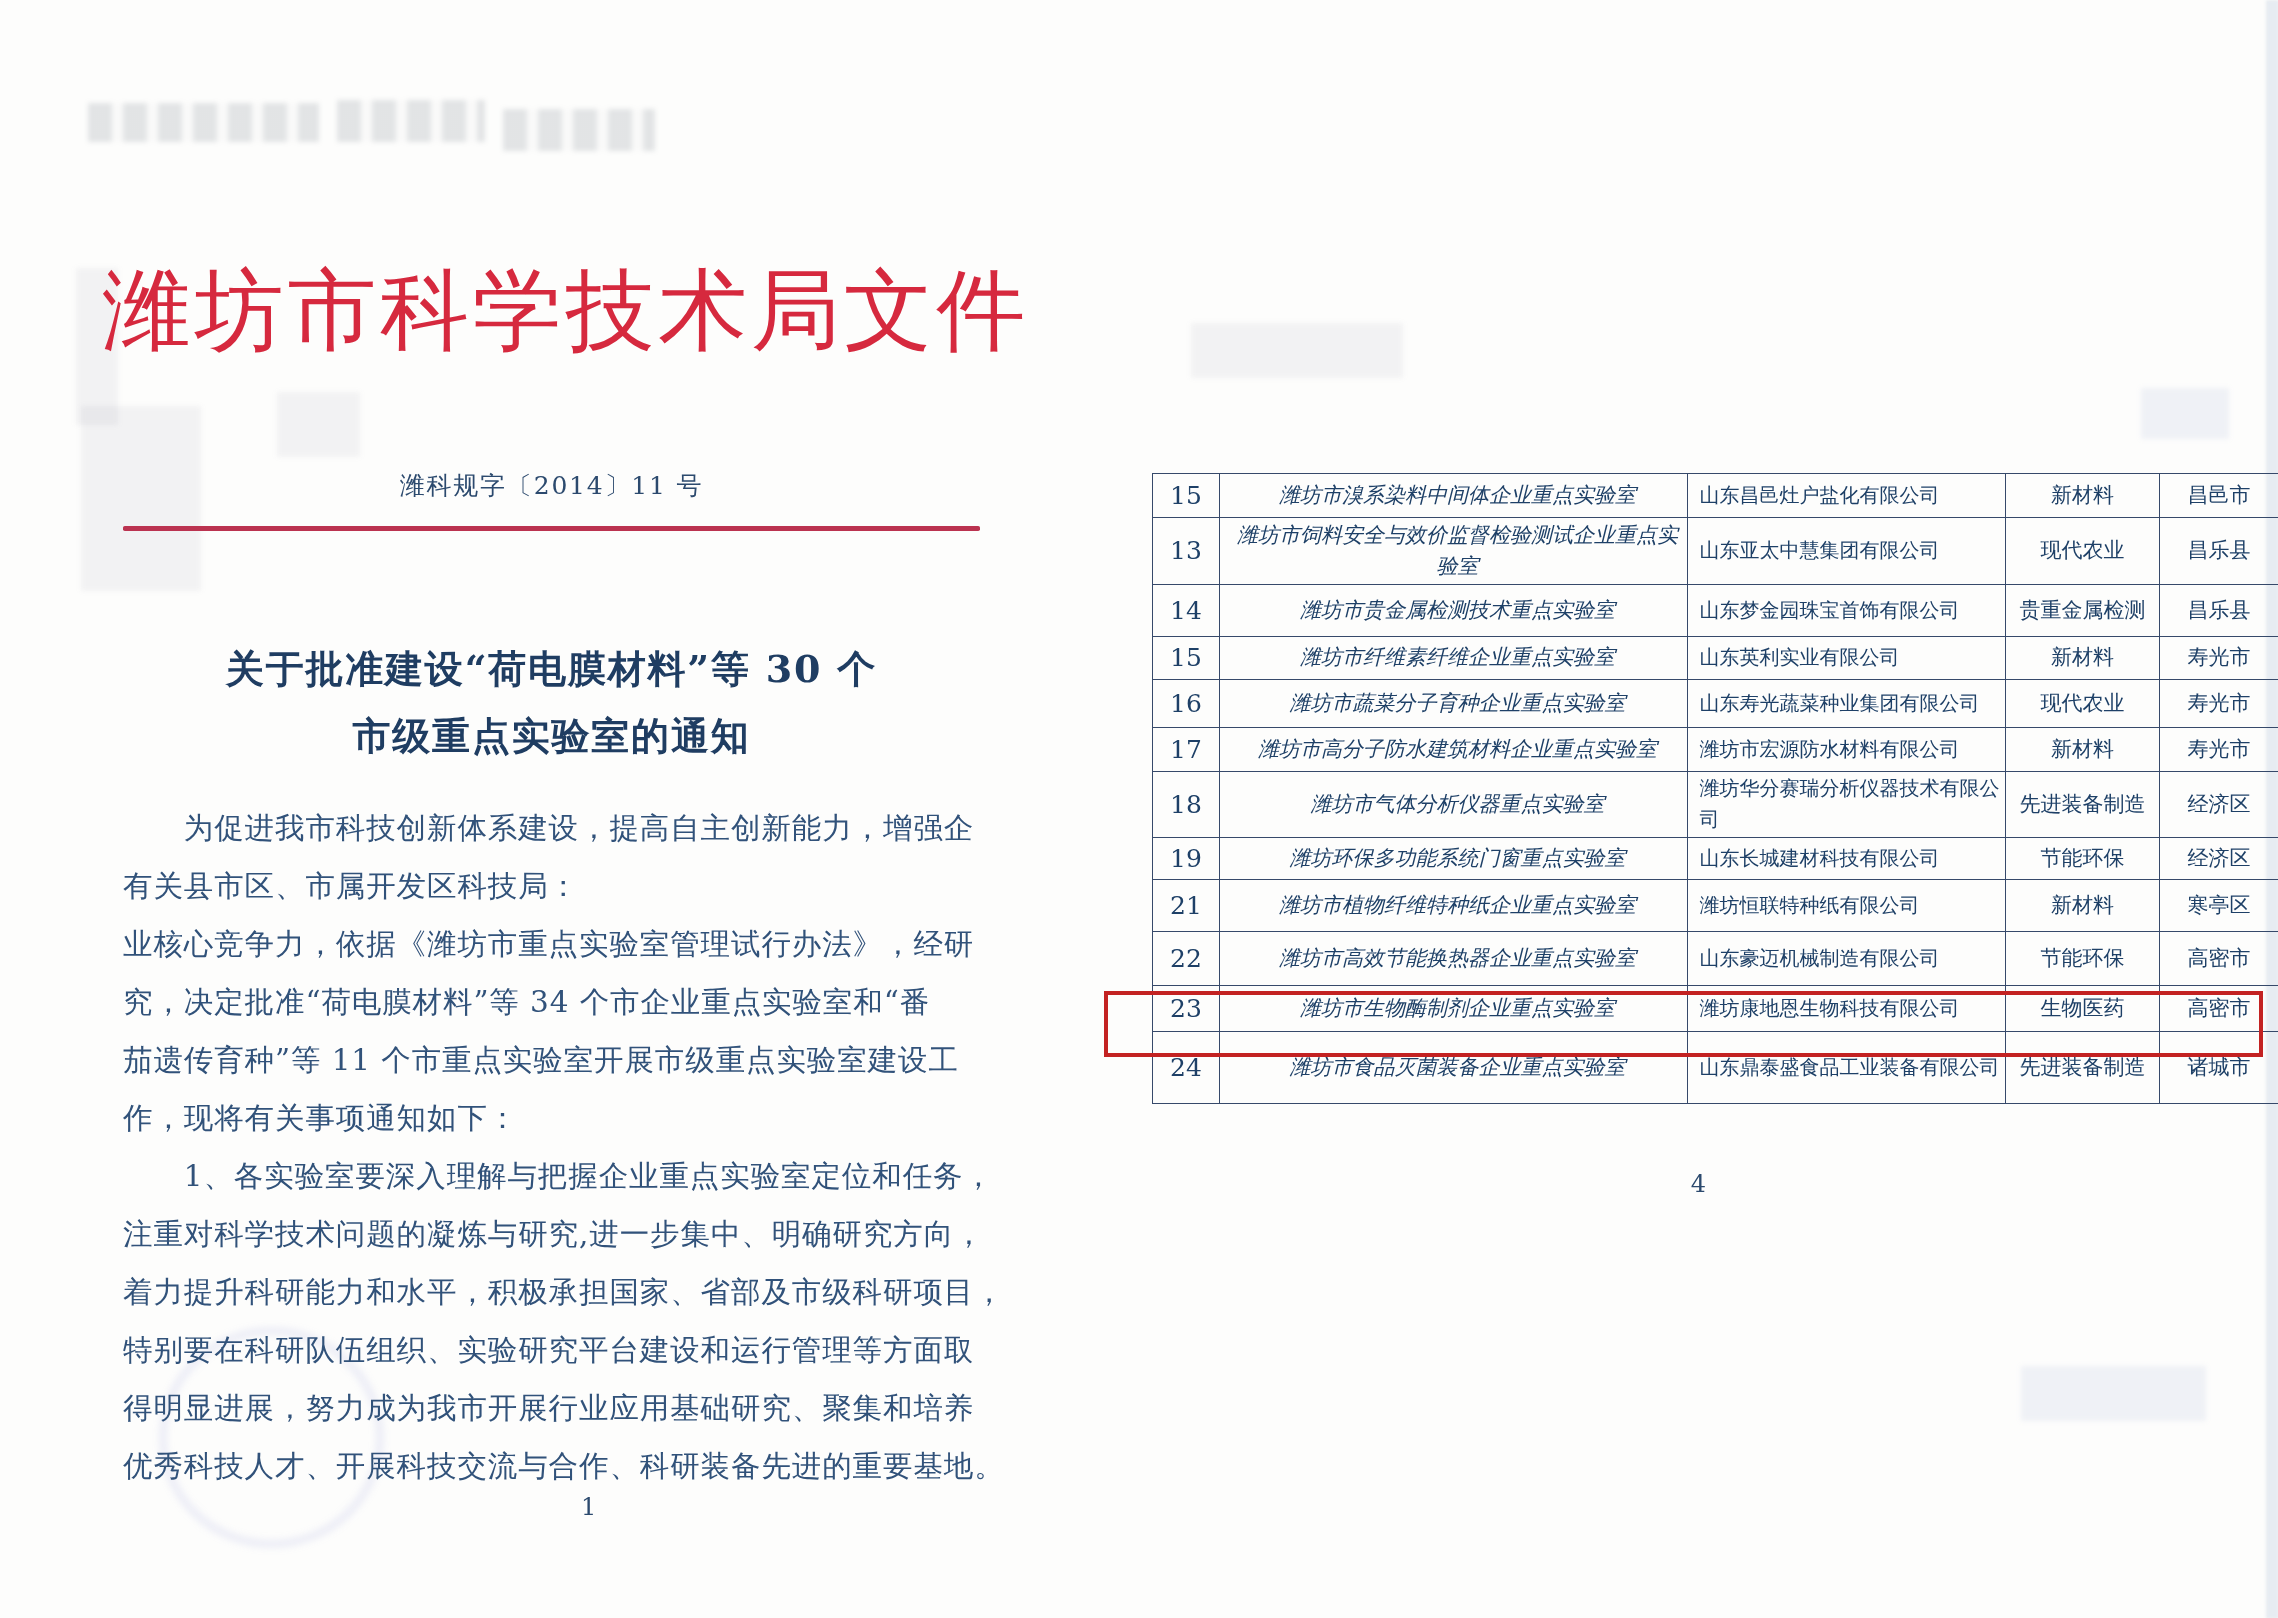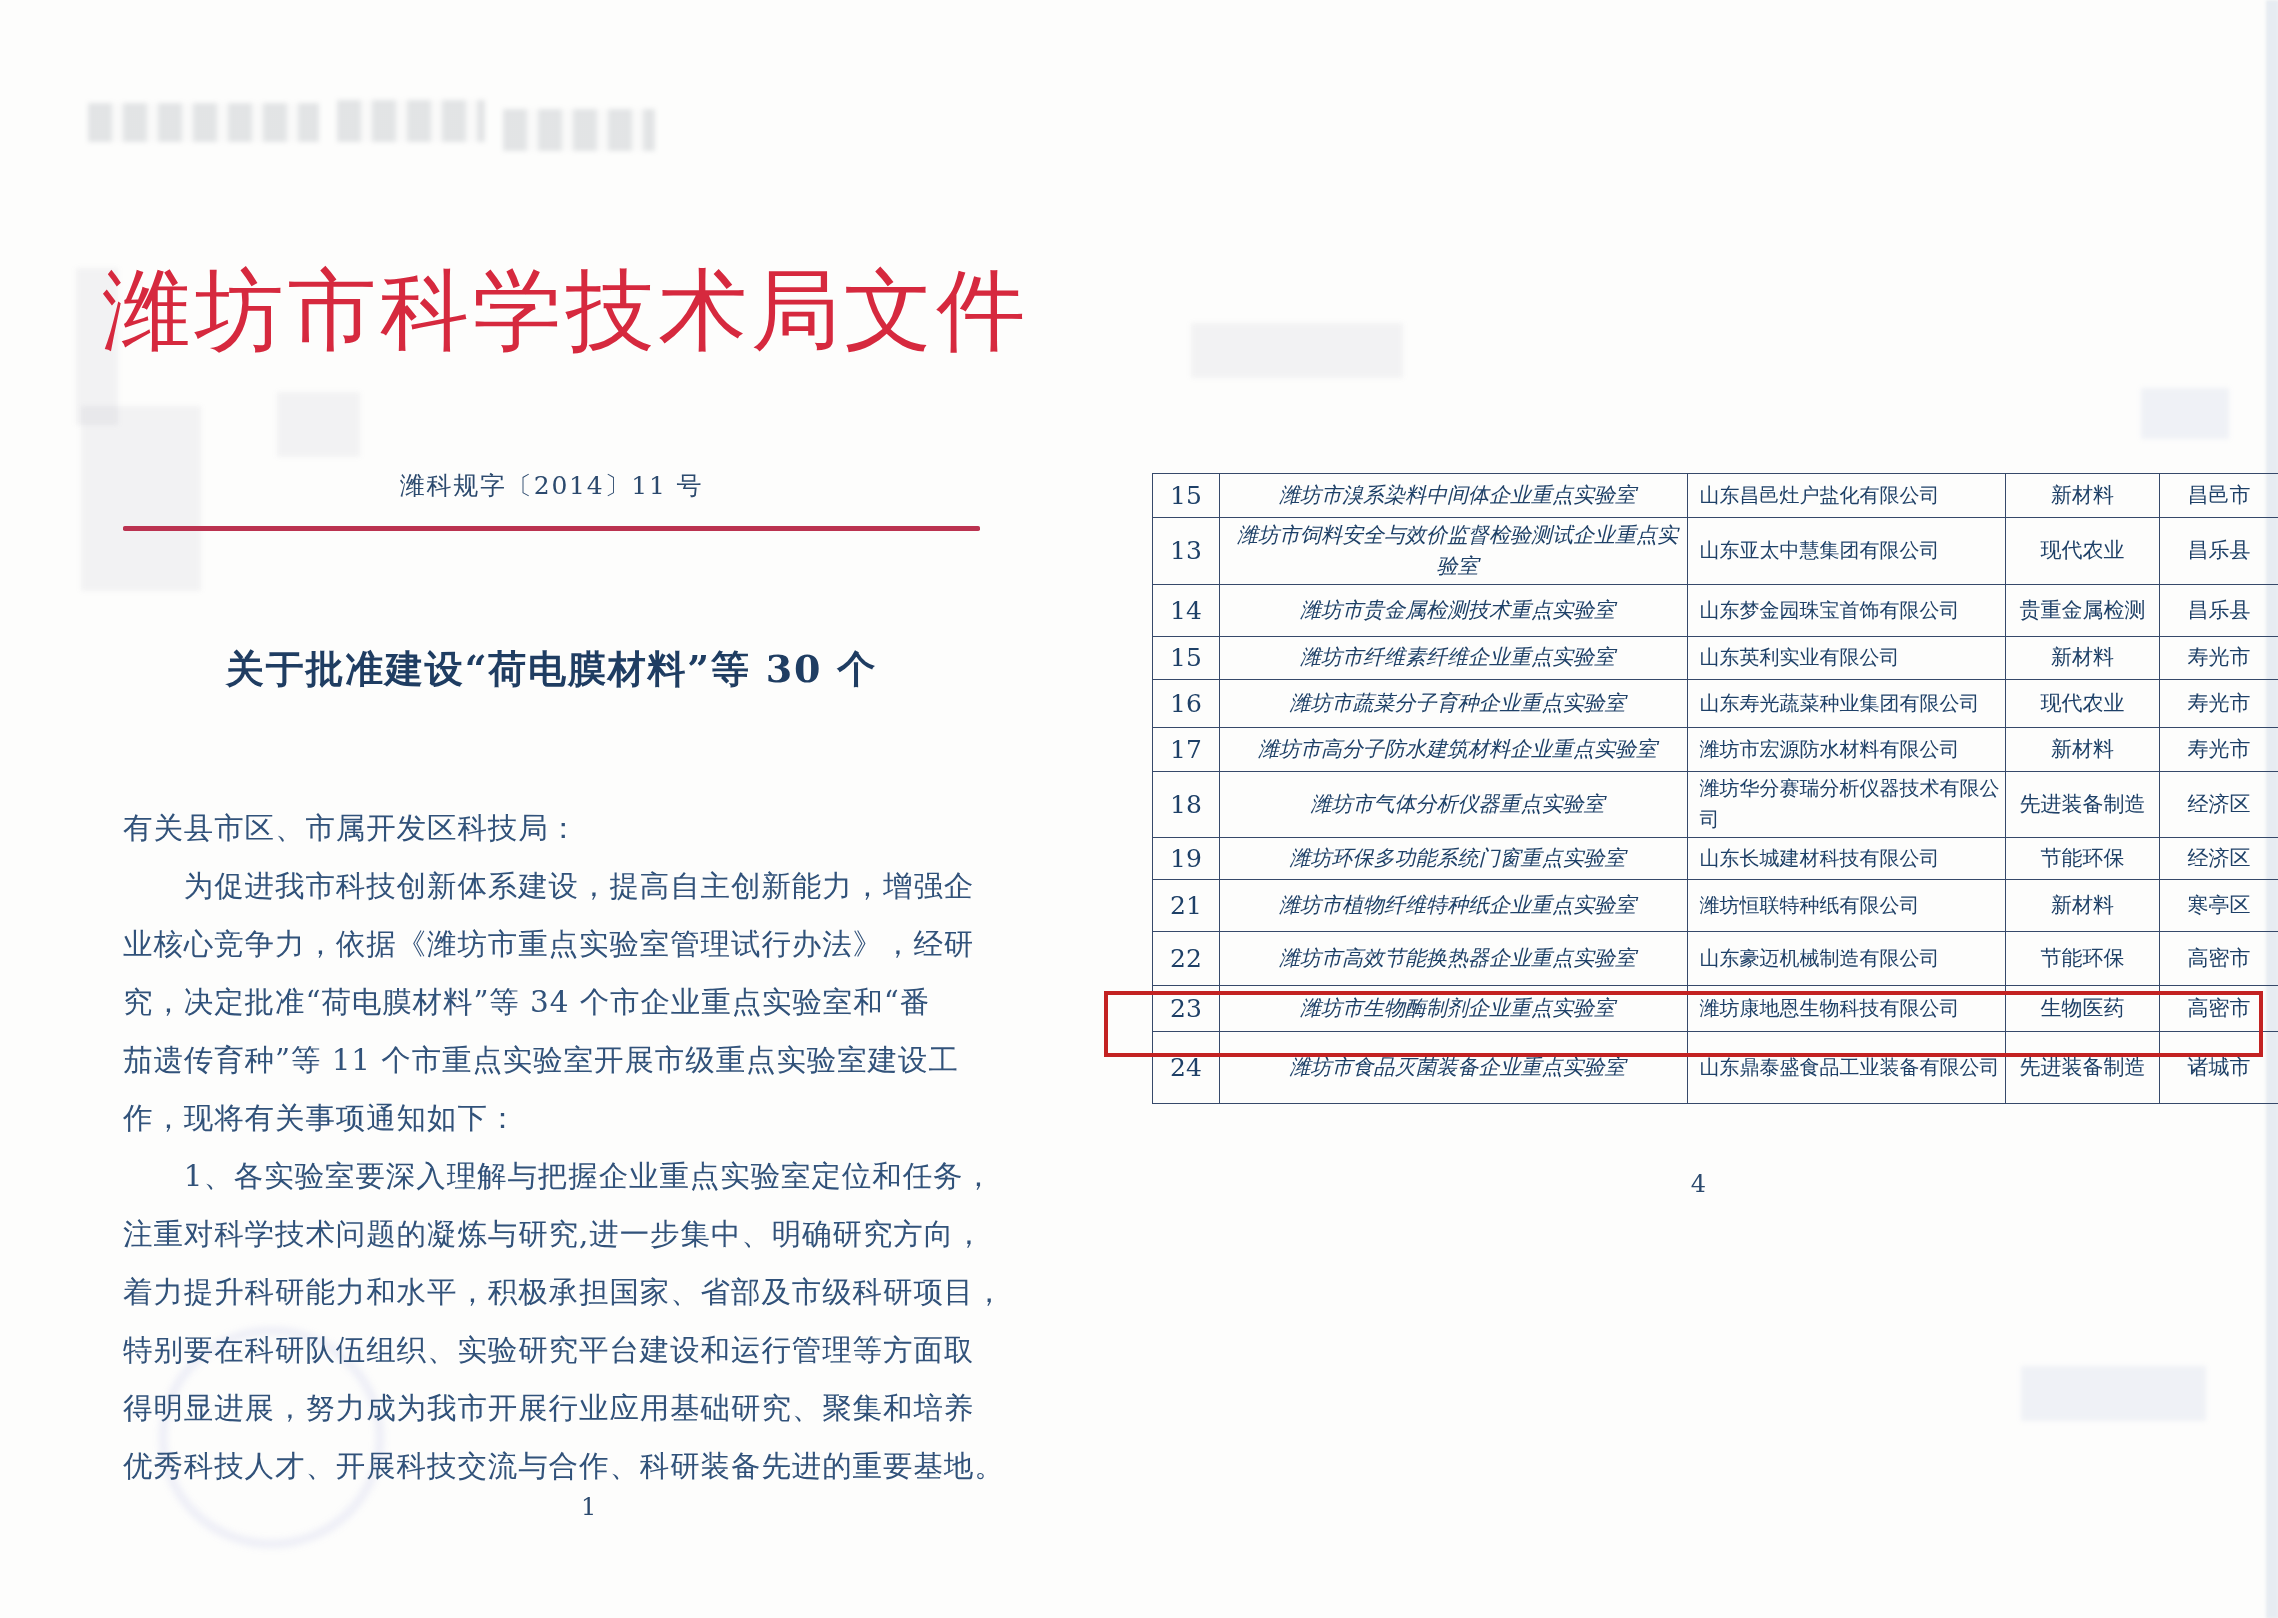--- a/index.html
+++ b/index.html
@@ -86,24 +86,25 @@
   <div class="ghost blue" style="left:2141px;top:388px;width:88px;height:51px;"></div>
   <div class="ghost blue" style="left:2021px;top:1366px;width:185px;height:55px;"></div>
   <div class="stamp-ghost"></div>
   <div class="scan-edge"></div>
 
   <div class="org-title">潍坊市科学技术局文件</div>
   <div class="doc-number">潍科规字〔2014〕11 号</div>
   <div class="red-rule"></div>
   <div class="notice-heading">
     <div>关于批准建设“荷电膜材料”等 30 个</div>
+    <div>市级重点实验室的通知</div>
   </div>
   <div class="doc-body" id="doc-body">
+      <div class="line">　　为促进我市科技创新体系建设，提高自主创新能力，增强企</div>
       <div class="line">有关县市区、市属开发区科技局：</div>
-      <div class="line">　　为促进我市科技创新体系建设，提高自主创新能力，增强企</div>
       <div class="line">业核心竞争力，依据《潍坊市重点实验室管理试行办法》，经研</div>
       <div class="line">究，决定批准“荷电膜材料”等 34 个市企业重点实验室和“番</div>
       <div class="line">茄遗传育种”等 11 个市重点实验室开展市级重点实验室建设工</div>
       <div class="line">作，现将有关事项通知如下：</div>
       <div class="line">　　1、各实验室要深入理解与把握企业重点实验室定位和任务，</div>
       <div class="line">注重对科学技术问题的凝炼与研究,进一步集中、明确研究方向，</div>
       <div class="line">着力提升科研能力和水平，积极承担国家、省部及市级科研项目，</div>
       <div class="line">特别要在科研队伍组织、实验研究平台建设和运行管理等方面取</div>
       <div class="line">得明显进展，努力成为我市开展行业应用基础研究、聚集和培养</div>
       <div class="line">优秀科技人才、开展科技交流与合作、科研装备先进的重要基地。</div>

